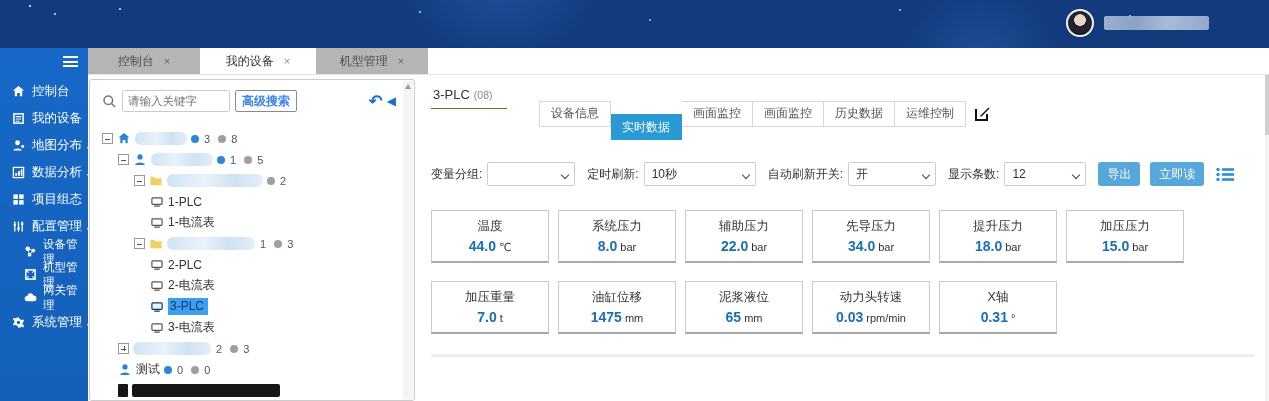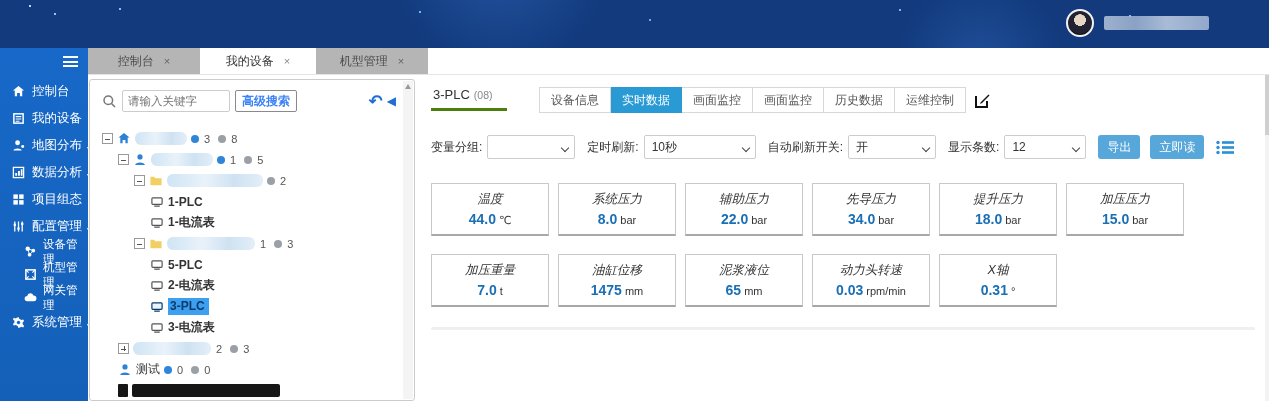--- a/index.html
+++ b/index.html
@@ -70,63 +70,63 @@
   .search-input { width:108px; height:22px; border:1px solid #ccc; border-radius:2px;
     font-size:11.5px; padding:0 5px; color:#333; font-family:inherit; }
   .adv-btn { height:22px; border:1px solid #8a8a8a; background:#fff; border-radius:2px;
     font-size:12px; font-weight:bold; color:#3b82f6; padding:0 6px; cursor:pointer; font-family:inherit; }
   .tree-tools { margin-left:auto; display:flex; align-items:center; gap:4px; }
   .undo { color:#1f6fd0; font-size:17px; font-weight:bold; line-height:1; cursor:pointer; }
   .collapse-tri { color:#1f6fd0; font-size:12px; line-height:1; cursor:pointer; }
 
   .tnode { display:flex; align-items:center; gap:4px; height:21px; font-size:12px; color:#333;
     white-space:nowrap; cursor:pointer; }
-  .ind1 { padding-left:16px; } .ind2 { padding-left:32px; } .ind3 { padding-left:48px;font-weight:bold; }
+  .ind1 { padding-left:16px; } .ind2 { padding-left:32px; } .ind3 { padding-left:48px; }
   .expander { width:11px; height:11px; border:1px solid #999; background:#fff; position:relative; flex:none; }
   .expander::before { content:""; position:absolute; left:2px; right:2px; top:4.5px; height:1px; background:#555; }
   .expander.plus::after { content:""; position:absolute; top:2px; bottom:2px; left:4.5px; width:1px; background:#555; }
   .ticon { width:14px; height:13px; flex:none; }
   .dot { width:8px; height:8px; border-radius:50%; display:inline-block; flex:none; }
   .dot.blue { background:#2f86d8; } .dot.gray { background:#9aa0a6; }
   .cnt { font-size:11px; color:#555; margin:0 4px 0 1px; }
   .blurblock { height:13px; border-radius:6px;
     background:linear-gradient(90deg,#cfe4f4,#e9f2fa 40%,#cfe2f2 70%,#e3eef8); }
   .blackblock { height:13px; border-radius:2px; background:#161616; }
   .tnode.selected .nodelabel { background:#3d9ff0; color:#0a3a6b; padding:1px 4px 2px 2px; }
   .tnode.selected .ticon rect { stroke:#0a3a6b; }
 
   
   .mainpanel { flex:1; padding:12px 8px 0 10px; position:relative; min-width:0; }
   .page-scroll { position:absolute; top:0; right:0; bottom:0; width:4px; background:#f3f3f3; }
   .page-scroll .thumb { position:absolute; top:0; width:100%; height:60px; background:#cfcfcf; }
 
   .titlerow { display:flex; align-items:flex-start; }
-  .devtitle { font-size:13px; color:#333; border-bottom:3px solid #4d7c0f; padding:0 14px 6px 2px; }
+  .devtitle { font-size:13px; color:#333; border-bottom:1px solid #4d7c0f; padding:0 14px 6px 2px; }
   .devtitle .code { font-size:10.5px; color:#888; margin-left:4px; }
   .dtabs { margin-left:auto; margin-right:270px; display:flex; align-items:center; }
   .dtab { height:26px; display:flex; align-items:center; padding:0 11px; font-size:12px; color:#555;
     border:1px solid #d8d8d8; border-left:none; background:#fff; cursor:pointer; }
   .dtab:first-child { border-left:1px solid #d8d8d8; }
-  .dtab.active { background:#2a9ad5; border-color:#2a9ad5; color:#fff; }
+  .dtab.active { background:#2a9ad5; border-color:#2a9ad5; color:#fff;margin-top:27px; }
   .editicon { margin-left:8px; cursor:pointer; }
 
   .filterrow { display:flex; align-items:center; margin-top:22px; font-size:12px; color:#333; }
   .flabel { margin-right:5px; white-space:nowrap;text-align:right; }
   .fselect { height:24px; border:1px solid #ccc; border-radius:2px; background:#fff; position:relative;
     display:flex; align-items:center; padding:0 18px 0 7px; margin-right:12px; font-size:12px; color:#333; cursor:pointer; }
   .fselect::after { content:""; position:absolute; right:6px; top:9px; width:5px; height:5px;
     border-left:1.5px solid #444; border-bottom:1.5px solid #444; transform:rotate(-45deg); }
   .btn { height:24px; border:none; border-radius:3px; background:#57a7da; color:#fff; font-size:12px;
     padding:0 9px; margin-right:10px; cursor:pointer; font-family:inherit; }
   .listicon { cursor:pointer; margin-left:2px; }
 
   .cards { margin-top:24px; display:grid; grid-template-columns:repeat(6,118px); gap:18px 9px; }
   .card { height:53px; background:#fff; border:1px solid #c9c9c9; border-bottom:2px solid #a8a8a8;
     display:flex; flex-direction:column; align-items:center; justify-content:center; gap:3px; cursor:pointer; }
-  .card .cname { font-size:12.5px; color:#333;font-style:italic; }
+  .card .cname { font-size:12.5px; color:#333; }
   .card .cval { font-size:14px; font-weight:bold; color:#1a6fb5; }
   .card .cunit { font-size:11px; font-weight:normal; color:#333; margin-left:3px; }
 
   .hr { margin-top:20px; margin-right:6px; height:3px; border-radius:2px; background:#efefef; }
 </style>
 </head>
 <body>
 
 <div class="header">
   <div class="user">
@@ -313,21 +313,21 @@
           <span class="blurblock" style="width:88px"></span>
           <span class="cnt">1</span>
           <span class="dot gray"></span>
             <span class="cnt">3</span>
         </div>
         <div class="tnode ind3">
           <svg class="ticon" viewBox="0 0 14 14">
               <rect x="1.5" y="3" width="11" height="7" rx="1" fill="none" stroke="#555" stroke-width="1.3"></rect>
               <path d="M4 12 h6" stroke="#555" stroke-width="1.3"></path>
             </svg>
-          <span class="nodelabel">5-PLC</span>
+          <span class="nodelabel">2-PLC</span>
         </div>
         <div class="tnode ind3">
           <svg class="ticon" viewBox="0 0 14 14">
               <rect x="1.5" y="3" width="11" height="7" rx="1" fill="none" stroke="#555" stroke-width="1.3"></rect>
               <path d="M4 12 h6" stroke="#555" stroke-width="1.3"></path>
             </svg>
           <span class="nodelabel">2-电流表</span>
         </div>
         <div class="tnode ind3 selected">
           <svg class="ticon" viewBox="0 0 14 14">

